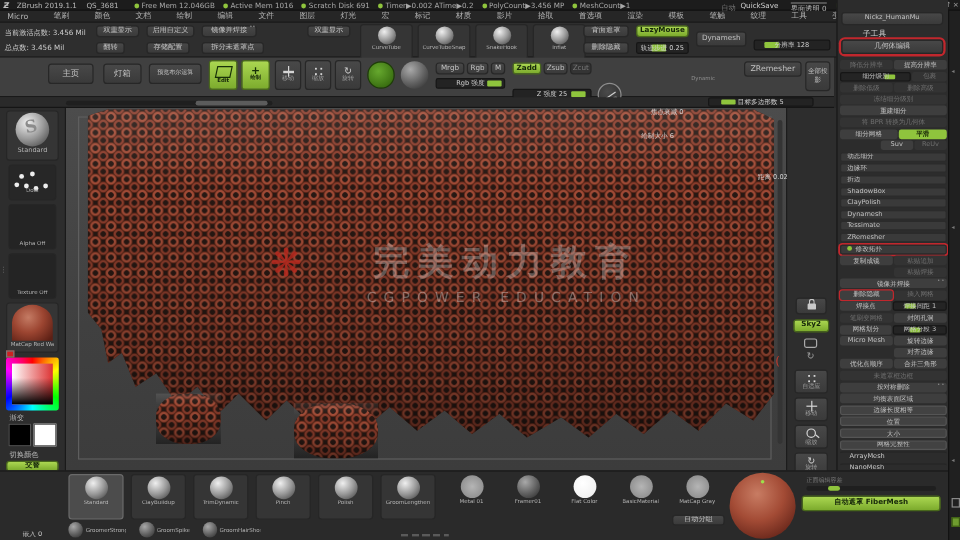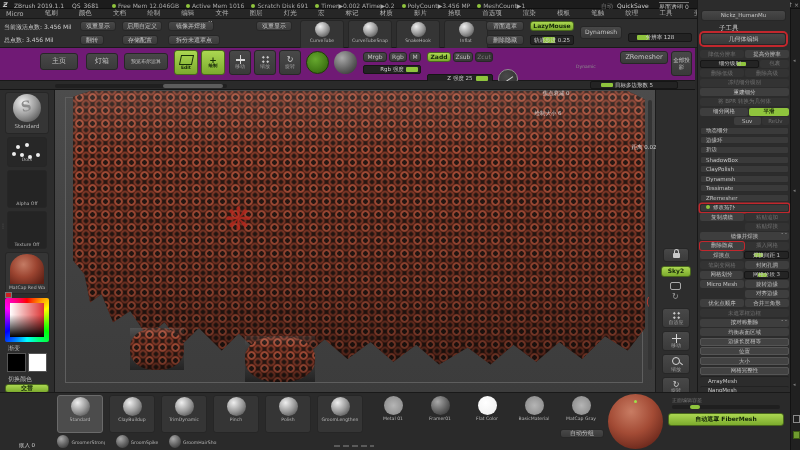--- a/index.html
+++ b/index.html
@@ -183,21 +183,21 @@
         <i style="left:12px;"></i>
         <span>轨迹步进 0.25</span>
       </div>
     <div class="abs btn" style="left:580px;top:7px;width:42px;height:13px;">Dynamesh</div>
     <div class="abs slider" style="left:628px;top:4px;width:64px;height:9px;">
         <i style="left:8px;"></i>
         <span>分辨率 128</span>
       </div>
   </div>
 
-  <div class="abs" style="left:0;top:48px;width:695px;height:33px;background:#701a75;border-bottom:1px solid #191919;">
+  <div class="abs" style="left:0;top:48px;width:695px;height:33px;background:#404040;border-bottom:1px solid #191919;">
     <div class="abs btn" style="left:40px;top:5px;width:38px;height:17px;font-size:7px;">主页</div>
     <div class="abs btn" style="left:86px;top:5px;width:32px;height:17px;font-size:7px;">灯箱</div>
     <div class="abs btn" style="left:124px;top:5px;width:44px;height:17px;font-size:5px;">预览布尔运算</div>
 
     <div class="abs btn green" style="left:174px;top:2px;width:24px;height:25px;flex-direction:column;">
       <i class="ico-quad"></i>
       <span style="font-size:4.5px;">Edit</span>
     </div>
     <div class="abs btn green" style="left:201px;top:2px;width:24px;height:25px;flex-direction:column;">
       <span class="ico-cross">+</span>
@@ -273,20 +273,22 @@
     <div class="abs" style="left:10px;top:7px;right:12px;bottom:9px;border:1px solid #5e5e5e;"></div>
 
     <div class="abs mailtex shade" style="left:18px;top:1px;width:572px;height:282px;
                 clip-path:polygon(0% 2%,3% 0%,97% 0%,100% 3%,100% 84%,97% 92%,93% 87%,89% 95%,85% 89%,81% 96%,77% 90%,73% 97%,69% 91%,64% 97%,60% 90%,56% 96%,52% 89%,48% 95%,44% 88%,40% 95%,36% 88%,33% 94%,29% 86%,26% 92%,22% 84%,19% 90%,16% 82%,13% 87%,10% 78%,7% 82%,5% 72%,3% 75%,2% 65%,0% 60%);">
     </div>
     <div class="abs mailtex shade" style="left:75px;top:238px;width:54px;height:42px;border-radius:45%;"></div>
     <div class="abs mailtex shade" style="left:190px;top:246px;width:70px;height:46px;border-radius:45%;"></div>
 
     <div class="abs" style="left:170px;top:108px;width:360px;text-align:center;z-index:3;">
       <span style="position:absolute;left:0;top:2px;font-size:32px;color:rgba(185,40,30,0.8);">❋</span>
+      <div style="margin-left:34px;font-size:30px;letter-spacing:7px;color:rgba(235,235,235,0.30);font-weight:bold;white-space:nowrap;">完美动力教育</div>
+      <div style="margin-left:34px;font-size:11.5px;letter-spacing:6px;color:rgba(225,225,225,0.38);margin-top:2px;">CGPOWER EDUCATION</div>
     </div>
 
     <div class="abs" style="right:3px;top:10px;width:4px;height:270px;background:#343434;border-radius:2px;"></div>
   </div>
 
   <div class="abs" style="left:0;top:90px;width:55px;height:360px;background:#2d2d2d;border-right:1px solid #1a1a1a;">
     <div class="abs thumb" style="left:5px;top:2px;width:44px;height:42px;">
       <span class="ball" style="width:28px;height:28px;position:relative;">
         <b style="position:absolute;left:8px;top:4px;font-size:14px;color:#8b8b8b;font-family:'DejaVu Serif',serif;transform:rotate(-12deg);">S</b>
       </span>

